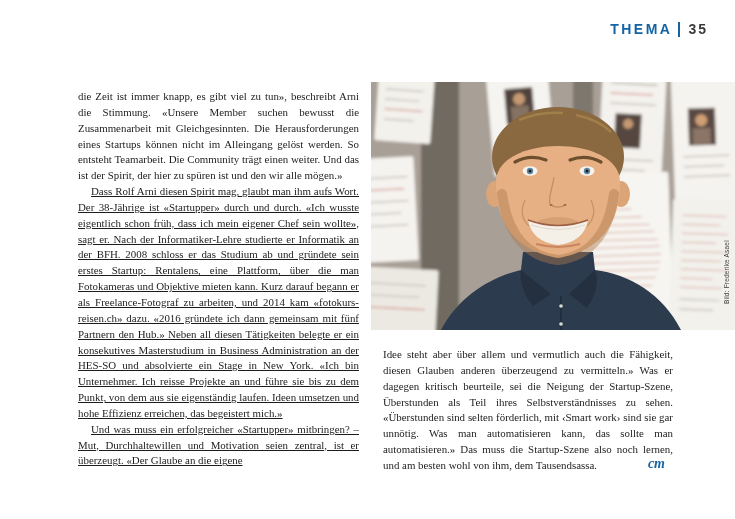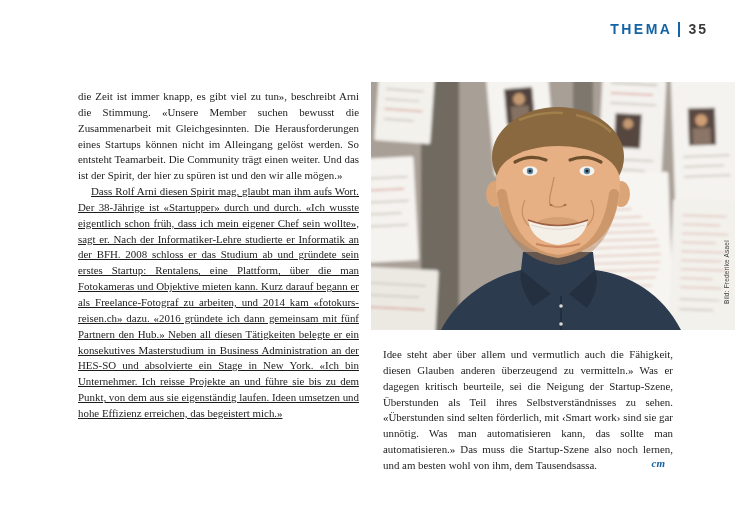--- a/index.html
+++ b/index.html
@@ -17,21 +17,21 @@
   .page-number{color:#3a3a3a;letter-spacing:2px;}
   
   .col{position:absolute;text-align:justify;font-size:10.9px;line-height:15.85px;
        hyphens:auto;-webkit-hyphens:auto;}
   .col p{margin:0;}
   .col-left{left:78px;top:73px;width:281px;margin-top:16px;}
   .col-left p + p{text-indent:13px;text-decoration:underline;}
   .col-right{left:373px;top:347px;width:290px;margin-left:10px;}
   .initials{
     position:absolute;right:8px;bottom:2px;font-style:italic;font-weight:700;
-    font-size:11px;color:#1464a5;line-height:15.85px;
+    font-size:14px;color:#1464a5;line-height:15.85px;
   }
   
   .photo{position:absolute;left:371px;top:82px;width:364px;height:248px;overflow:hidden;}
   .photo svg{display:block;}
   .photo-credit{
     position:absolute;left:352px;top:222px;transform:rotate(-90deg);transform-origin:0 0;
     font-family:"Liberation Sans",sans-serif;font-size:6.5px;letter-spacing:.2px;
     color:#3c3c3c;white-space:nowrap;
   }
 </style>
@@ -42,20 +42,21 @@
 
   <div class="header">
     <span class="section-label">THEMA</span>
     <span class="header-divider"></span>
     <span class="page-number">35</span>
   </div>
 
   <div class="col col-left">
     <p>die Zeit ist immer knapp, es gibt viel zu tun», beschreibt Arni die Stimmung. «Unsere Member suchen bewusst die Zusammenarbeit mit Gleichgesinnten. Die Herausforderungen eines Startups können nicht im Alleingang gelöst werden. So entsteht Teamarbeit. Die Community trägt einen weiter. Und das ist der Spirit, der hier zu spüren ist und den wir alle mögen.»</p>
     <p>Dass Rolf Arni diesen Spirit mag, glaubt man ihm aufs Wort. Der 38-Jährige ist «Startupper» durch und durch. «Ich wusste eigentlich schon früh, dass ich mein eigener Chef sein wollte», sagt er. Nach der Informatiker-Lehre studierte er Informatik an der BFH. 2008 schloss er das Studium ab und gründete sein erstes Startup: Rentalens, eine Plattform, über die man Fotokameras und Objektive mieten kann. Kurz darauf begann er als Freelance-Fotograf zu arbeiten, und 2014 kam «fotokurs-reisen.ch» dazu. «2016 gründete ich dann gemeinsam mit fünf Partnern den Hub.» Neben all diesen Tätigkeiten belegte er ein konsekutives Masterstudium in Business Administration an der HES-SO und absolvierte ein Stage in New York. «Ich bin Unternehmer. Ich reisse Projekte an und führe sie bis zu dem Punkt, von dem aus sie eigenständig laufen. Ideen umsetzen und hohe Effizienz erreichen, das begeistert mich.»</p>
+    <p>Und was muss ein erfolgreicher «Startupper» mitbringen? – Mut, Durchhaltewillen und Motivation seien zentral, ist er überzeugt. «Der Glaube an die eigene</p>
   </div>
 
   <div class="photo">
     <svg width="364" height="248" viewBox="0 0 364 248" xmlns="http://www.w3.org/2000/svg">
       <defs>
         <filter id="bgblur" x="-5%" y="-5%" width="110%" height="110%">
           <feGaussianBlur stdDeviation="1.8"></feGaussianBlur>
         </filter>
       </defs>
 

